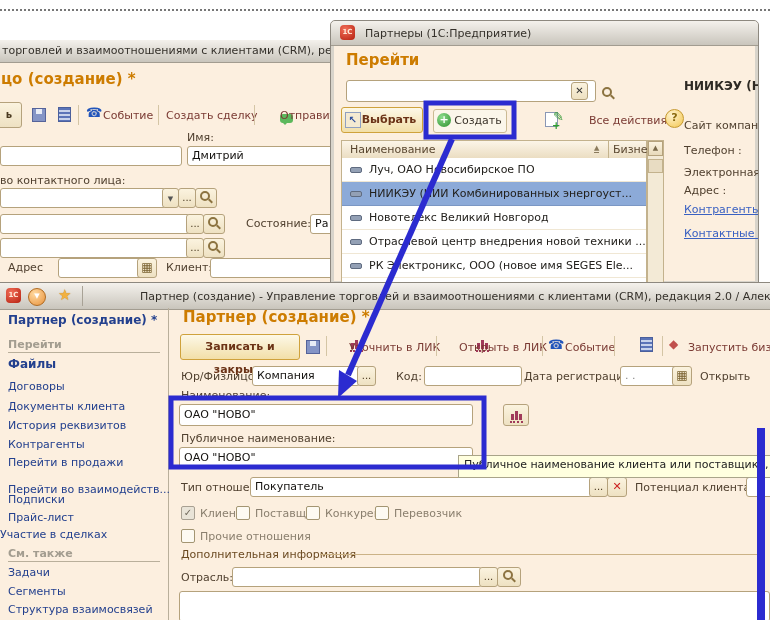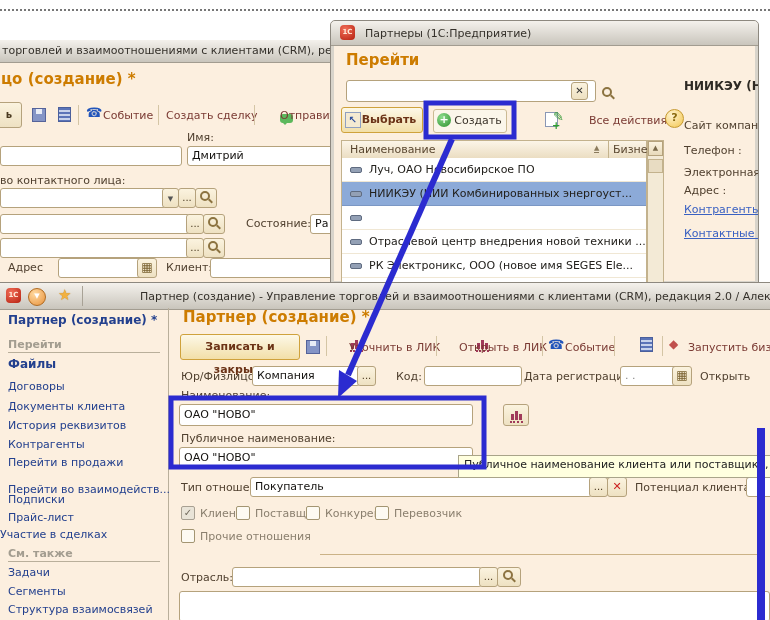--- a/index.html
+++ b/index.html
@@ -166,20 +166,21 @@
       <div class="row">
           <span class="i-dash"></span>
           <span class="nw">Луч, ОАО Новосибирское ПО</span>
         </div>
       <div class="row rowsel">
           <span class="i-dash"></span>
           <span class="nw">НИИКЭУ (НИИ Комбинированных энергоуст...</span>
         </div>
       <div class="row">
           <span class="i-dash"></span>
+          <span class="nw">Новотелекс Великий Новгород</span>
         </div>
       <div class="row">
           <span class="i-dash"></span>
           <span class="nw">Отраслевой центр внедрения новой техники ...</span>
         </div>
       <div class="row">
           <span class="i-dash"></span>
           <span class="nw">РК Электроникс, ООО (новое имя SEGES Ele...</span>
         </div>
     </div>
@@ -276,20 +277,21 @@
     <div class="abs cb" style="left:236px;top:224px"></div>
     <div class="abs lbl" style="left:255px;top:225px;color:#8a7f6e">Поставщик</div>
     <div class="abs cb" style="left:306px;top:224px"></div>
     <div class="abs lbl" style="left:325px;top:225px;color:#8a7f6e">Конкурент</div>
     <div class="abs cb" style="left:375px;top:224px"></div>
     <div class="abs lbl" style="left:394px;top:225px;color:#8a7f6e">Перевозчик</div>
     <div class="abs cb" style="left:181px;top:247px"></div>
     <div class="abs lbl" style="left:200px;top:248px;color:#8a7f6e">Прочие отношения</div>
 
     
+    <div class="abs lbl" style="left:181px;top:266px;color:#6b4a21">Дополнительная информация</div>
     <div class="abs grp-line" style="left:320px;top:272px;width:442px;height:0"></div>
     <div class="abs lbl" style="left:181px;top:289px">Отрасль:</div>
     <div class="abs inp" style="left:232px;top:285px;width:240px"></div>
     <div class="abs mini" style="left:479px;top:285px;width:17px;height:18px">...</div>
     <div class="abs mini" style="left:497px;top:285px;width:22px;height:18px"><span class="i-mag" style="margin-top:1px"></span></div>
     <div class="abs inp" style="left:179px;top:309px;width:581px;height:29px"></div>
   </div>
 
   <svg class="ann" width="770" height="620" viewBox="0 0 770 620">
     <rect class="ann-stroke" x="426" y="103" width="88" height="34" stroke-width="5"></rect>

